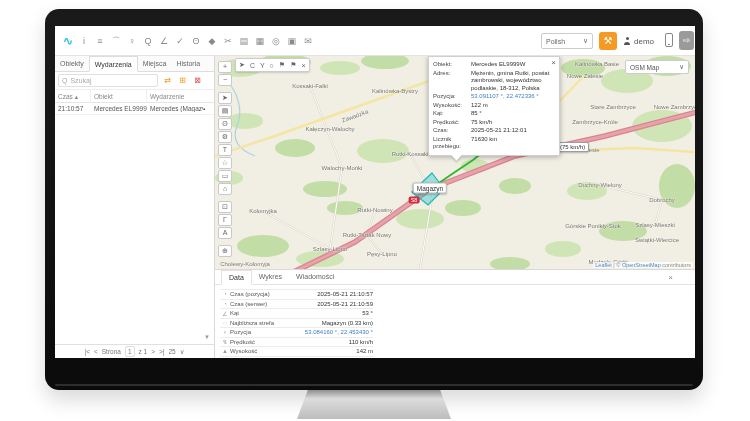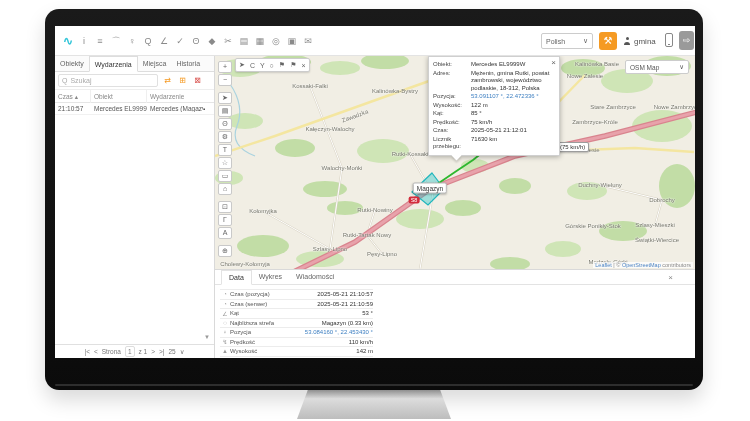--- a/index.html
+++ b/index.html
@@ -110,21 +110,21 @@
           <span class="tico">▣</span>
           <span class="tico">✉</span>
         </div>
       <div class="lang-select">
         <span>Polish</span>
         <span>∨</span>
       </div>
       <div class="orange-btn">⚒</div>
       <div class="userbox">
         <span class="person-icon"></span>
-        <span>gmina</span>
+        <span>demo</span>
       </div>
       <div class="phone-icon"></div>
       <div class="logout-btn">⇨</div>
     </div>
 
     <div class="sidepanel">
       <div class="stabs">
 
       <span class="stab">Obiekty</span>
           <span class="stab active">Wydarzenia</span>

